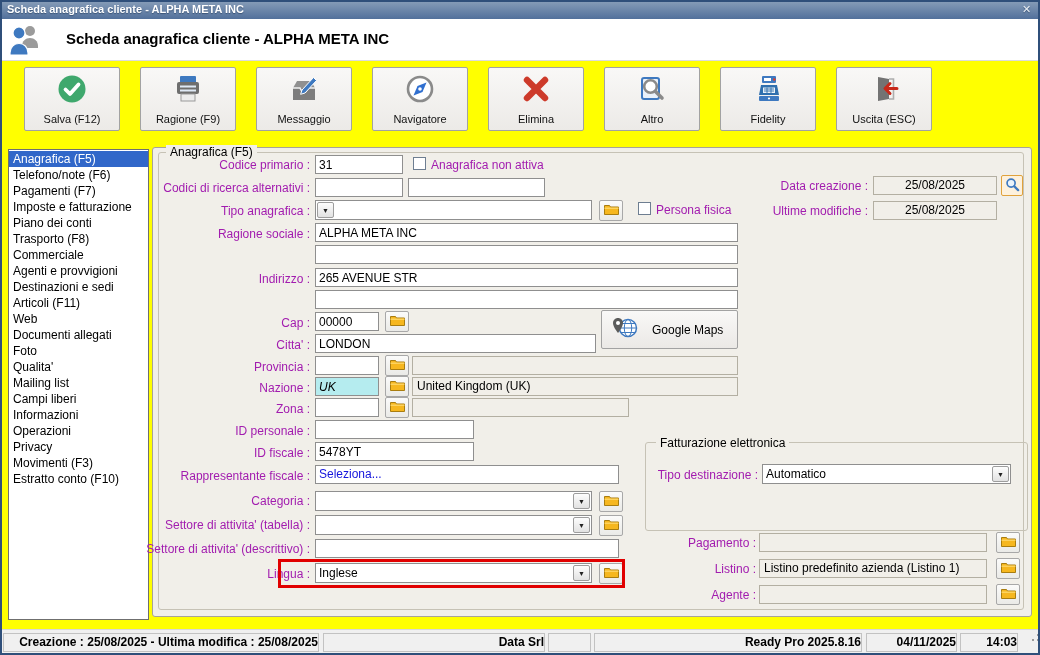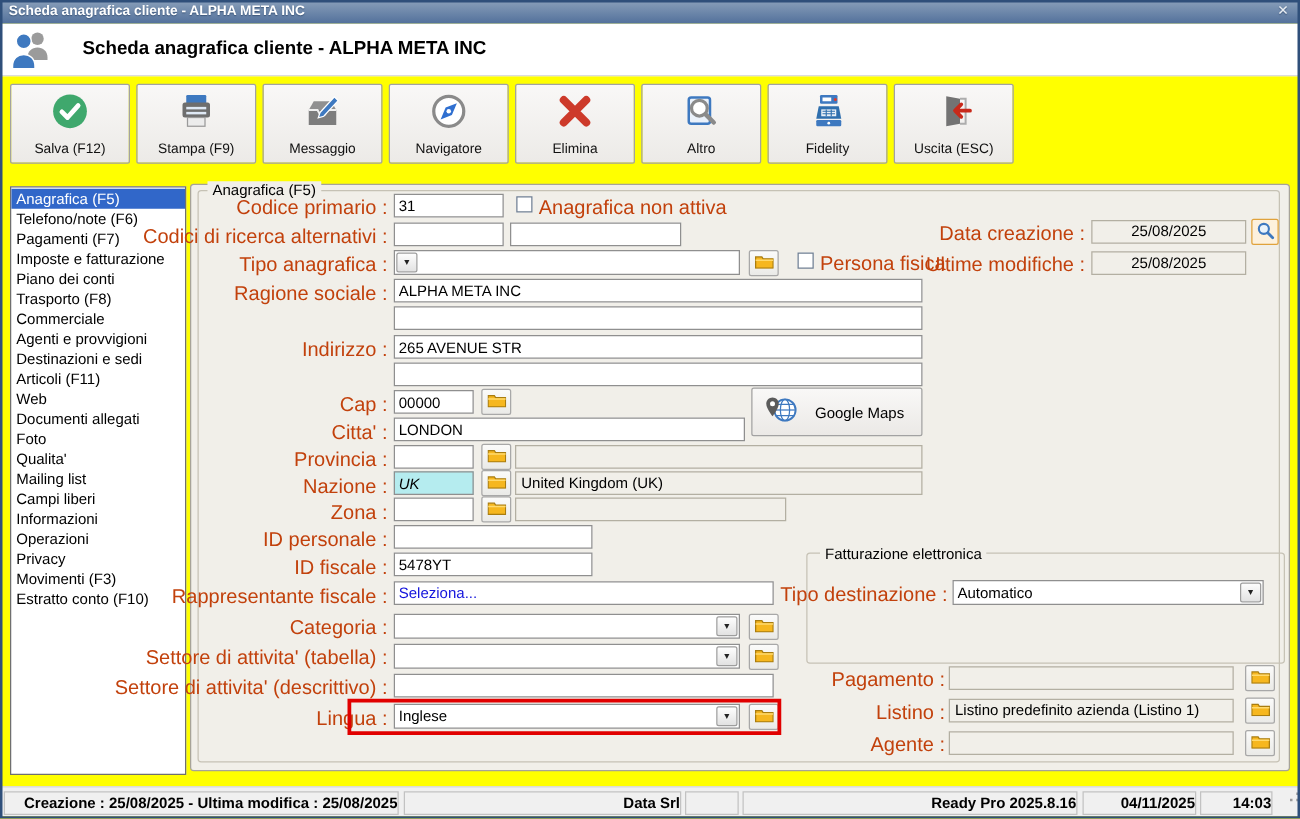--- a/index.html
+++ b/index.html
@@ -8,33 +8,33 @@
   #window{position:relative;width:1040px;height:655px;background:#ffff00;overflow:hidden}
   #frame{position:absolute;inset:0;border:2px solid #2f4f7a;pointer-events:none;z-index:50}
   
   #titlebar{position:absolute;left:0;top:0;right:0;height:19px;background:linear-gradient(#8aa0ba,#52709b);color:#fff;font-size:11px;font-weight:bold;line-height:19px;padding-left:7px;text-shadow:0 1px 1px #3a5477}
   #closebtn{position:absolute;top:2px;right:5px;width:17px;height:14px;color:#e8edf3;font-size:11px;font-weight:bold;text-align:center;line-height:14px;cursor:default}
   
   #header{position:absolute;left:0;top:19px;right:0;height:42px;background:#fff;border-bottom:1px solid #dcdcdc}
   #hdr-icon{position:absolute;left:8px;top:3px}
   #hdr-title{position:absolute;left:66px;top:11px;font-size:15px;font-weight:bold;color:#000}
   
-  #toolbar{position:absolute;left:8px;top:67px;display:flex;gap:5px}
+  #toolbar{position:absolute;left:24px;top:67px;display:flex;gap:20px}
   .tb-btn{width:96px;height:64px;border:1px solid #a2a2a2;border-radius:2px;background:linear-gradient(#f9f8f7,#eceae7);position:relative;cursor:default}
   .tb-ico{position:absolute;top:5px;left:0;right:0;display:flex;justify-content:center}
   .tb-lbl{position:absolute;bottom:5px;left:0;right:0;text-align:center;font-size:11px;color:#111;font-family:inherit}
   
   #sidebar{position:absolute;left:8px;top:149px;width:141px;height:471px;background:#fff;border:1px solid #6f6f6f;padding:1px 0 0 0;overflow:hidden}
   .sb-item{height:16px;line-height:16px;font-size:12px;padding-left:4px;white-space:nowrap;color:#000;cursor:default}
   .sb-item.sel{background:#3167c9;color:#fff}
   
   #panel{position:absolute;left:152px;top:147px;width:880px;height:470px;background:#f1efe9;border:1px solid #a7a398;border-radius:3px}
   .gbox{position:absolute;border:1px solid #c6c2b5;border-radius:3px}
   .glegend{position:absolute;font-size:12px;background:#f1efe9;padding:0 4px;color:#000;white-space:nowrap;z-index:2}
-  .lbl{position:absolute;font-size:16px;color:#c2410c;white-space:nowrap}
+  .lbl{position:absolute;font-size:12px;color:#a21caf;white-space:nowrap}
   .tfield{position:absolute;height:19px;border:1px solid #8f8f8f;background:#fff;font-size:12px;font-family:inherit;padding:0 3px;color:#000;outline:none}
   .gfield{position:absolute;height:19px;border:1px solid #b3afa2;background:#f1efe9;font-size:12px;line-height:16px;padding:0 4px;overflow:hidden;white-space:nowrap;color:#000}
   .combo{position:absolute;height:20px;border:1px solid #8f8f8f;background:#fff;display:flex;align-items:stretch}
   .combo input{flex:1;min-width:0;border:0;font-size:12px;font-family:inherit;padding:0 3px;background:transparent;outline:none;color:#000}
   .carrow{width:17px;margin:1px;border:1px solid #9d9d9d;border-radius:2px;background:linear-gradient(#fdfdfd,#e2e2e2);font-size:7px;display:flex;align-items:center;justify-content:center;color:#222}
   .fbtn{position:absolute;width:24px;height:21px;border:1px solid #a8a8a8;border-radius:2px;background:linear-gradient(#fbfbfa,#eaeae7);display:flex;align-items:center;justify-content:center;cursor:default}
   .cb{position:absolute;width:13px;height:13px;background:#fff;border:1px solid #6e7e91}
   #redbox{position:absolute;left:278px;top:559px;width:347px;height:29px;border:3px solid #e10000;z-index:3;pointer-events:none}
   #gmaps-btn{position:absolute;left:601px;top:310px;width:137px;height:39px;border:1px solid #a2a2a2;border-radius:2px;background:linear-gradient(#f9f8f7,#ebe9e6);display:flex;align-items:center;gap:12px;padding-left:10px;font-size:12px;color:#000;cursor:default}
   #lookup-btn{position:absolute;left:1001px;top:175px;width:22px;height:21px;border:1px solid #e0a23c;border-radius:2px;background:#fdf1dd;display:flex;align-items:center;justify-content:center;cursor:default}
@@ -81,21 +81,21 @@
     <button class="tb-btn">
       <span class="tb-ico">
         <svg width="32" height="32" viewBox="0 0 32 32">
             <rect x="8" y="3" width="16" height="7" rx="1" fill="#3e79c0"></rect>
             <rect x="5" y="9" width="22" height="12" rx="2" fill="#6e6e6e"></rect>
             <rect x="8" y="12.5" width="16" height="2" fill="#dfe9f5"></rect>
             <rect x="8" y="16.5" width="16" height="2" fill="#dfe9f5"></rect>
             <rect x="9" y="21" width="14" height="7" fill="#ececec" stroke="#9a9a9a"></rect>
           </svg>
       </span>
-      <span class="tb-lbl">Stampa (F9)</span>
+      <span class="tb-lbl">Ragione (F9)</span>
     </button>
     <button class="tb-btn">
       <span class="tb-ico">
         <svg width="32" height="32" viewBox="0 0 32 32">
             <path d="M5 15h22v12H5z" fill="#7d7d7d"></path>
             <path d="M5 15l4-7h14l4 7" fill="#909090"></path>
             <path d="M5 15h7l2 3.5h4l2-3.5h7" fill="none" stroke="#efefef" stroke-width="1.6"></path>
             <path d="M14 17L25.5 4.5l3 3L17 20l-4.4 1.3z" fill="#3e79c0" stroke="#fff" stroke-width="1"></path>
           </svg>
       </span>

